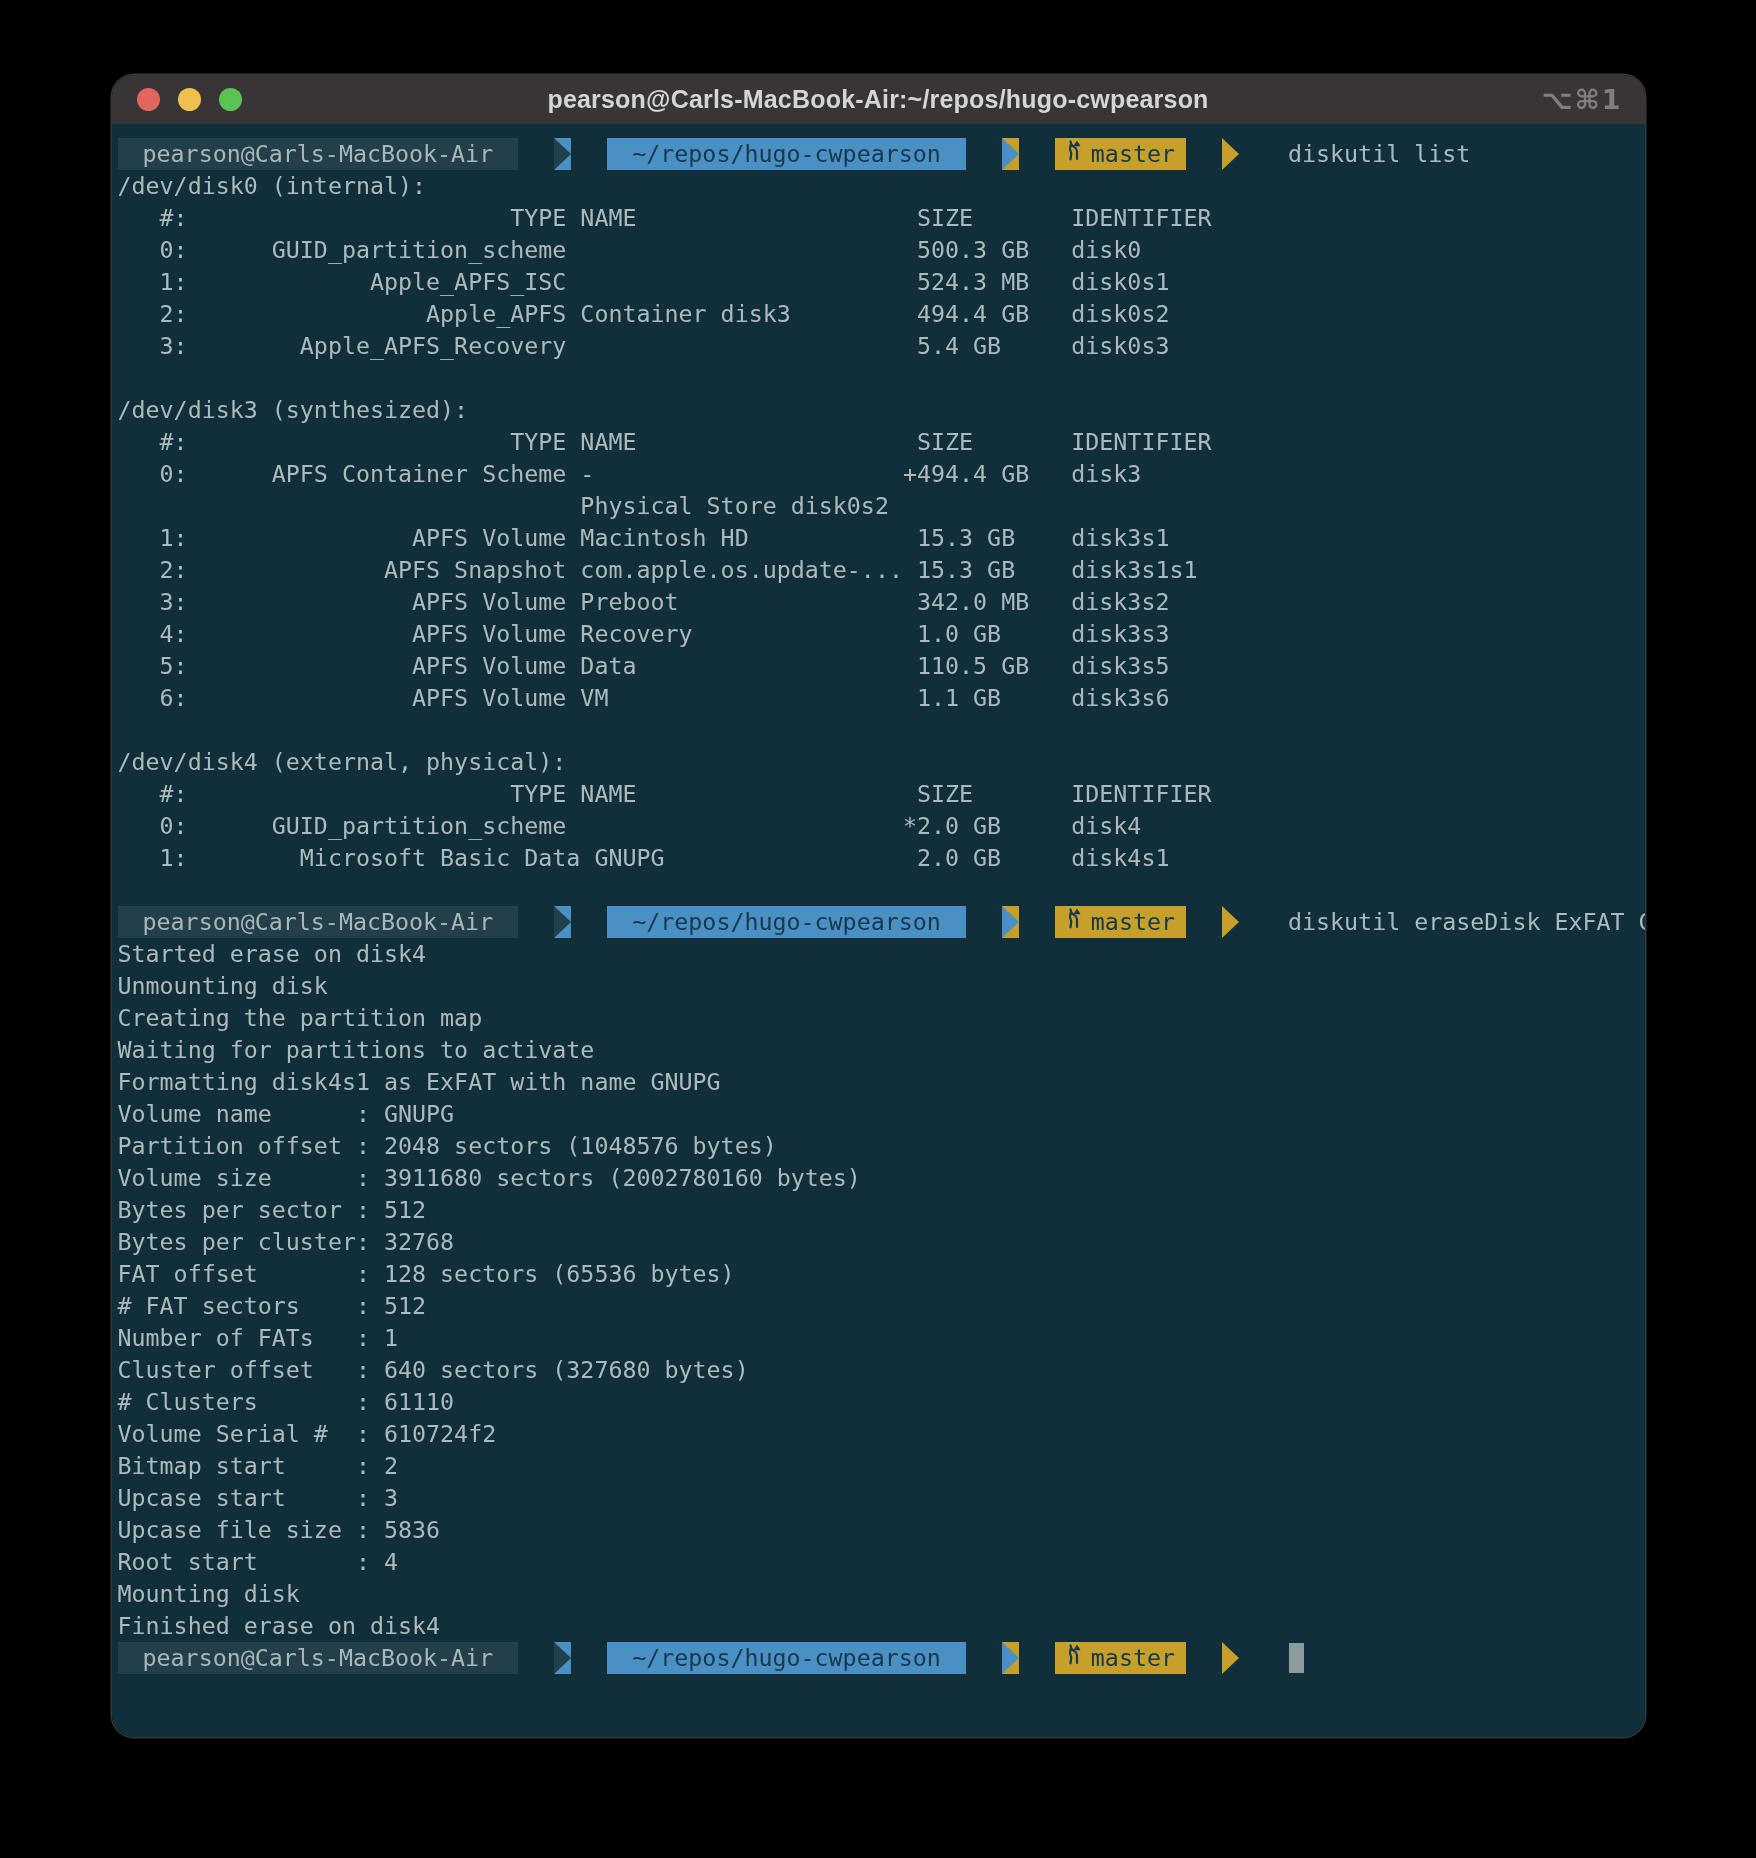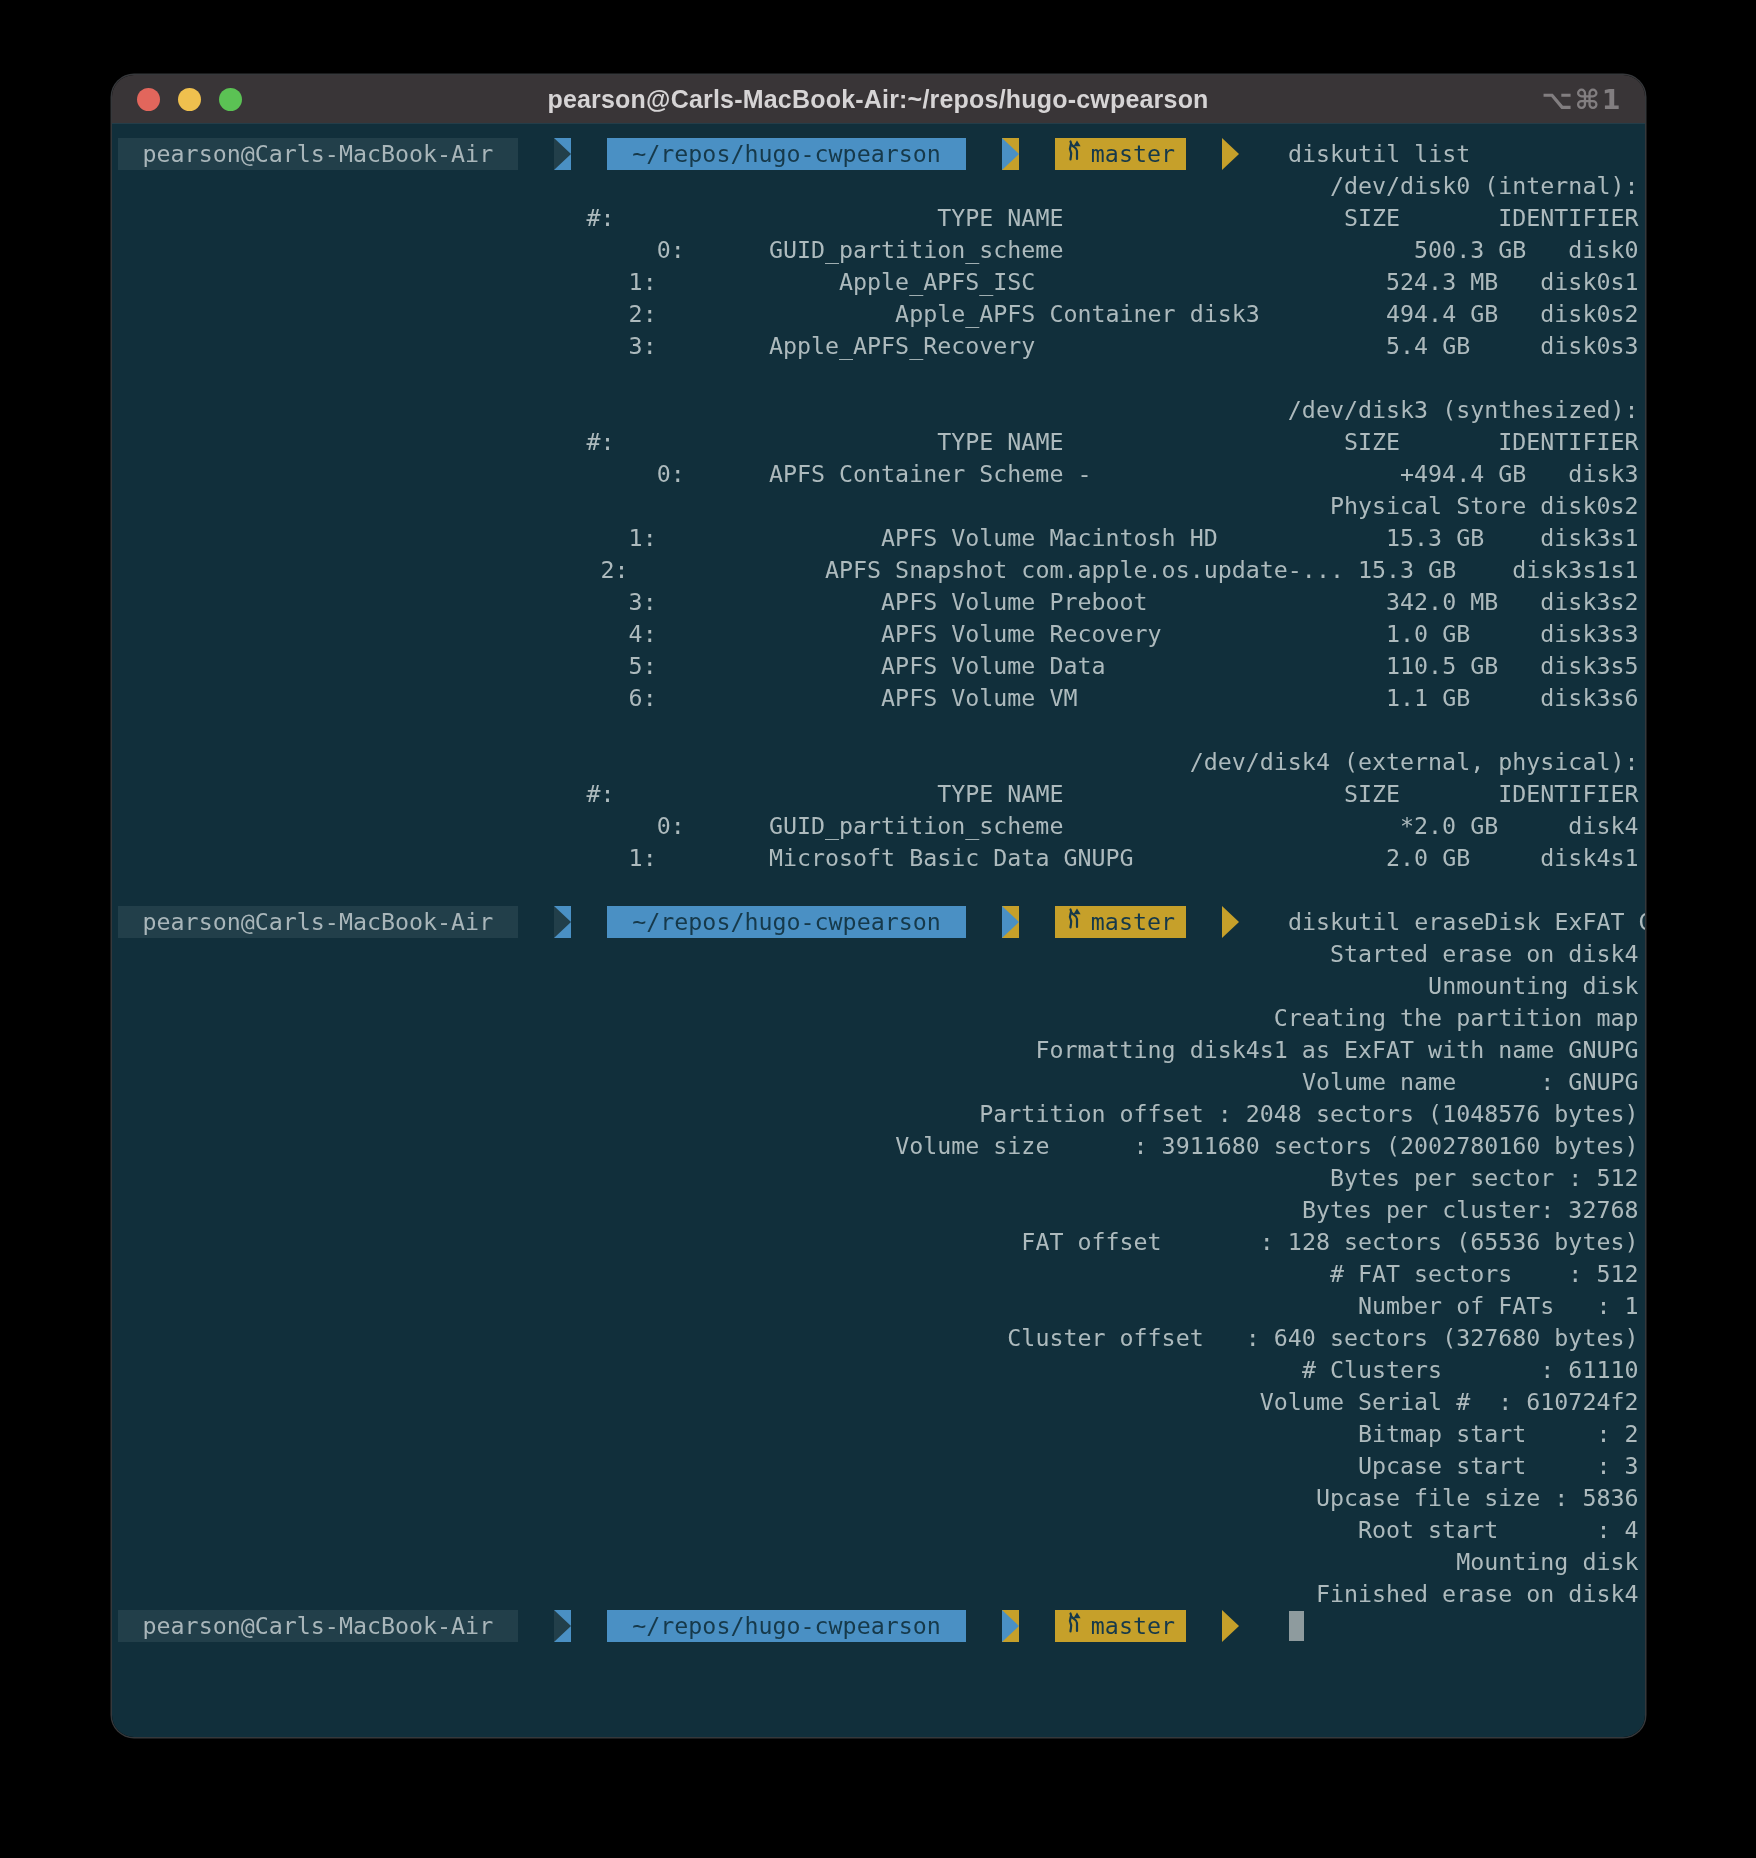--- a/index.html
+++ b/index.html
@@ -49,21 +49,21 @@
     border-top:1px solid rgba(70,90,100,.35);
     padding:14px 6px 0 6px;
     font-family:"DejaVu Sans Mono",monospace;
     font-size:23.3px;color:var(--fg);
     overflow:hidden;
   }
   .tline{
     height:32px;line-height:32px;white-space:pre;
     display:flex;align-items:center;gap:36px;
   }
-  .tline.textline{display:block;text-align:right;}
+  .tline.textline{display:block;}
   .seg{height:32px;line-height:32px;display:inline-block;padding:0 11px;}
   .seg-host{background:var(--seg-host);color:var(--seg-host-fg);}
   .seg-path{background:var(--seg-path);color:var(--seg-dark-fg);}
   .seg-branch{background:var(--seg-branch);color:var(--seg-dark-fg);display:inline-flex;align-items:flex-end;gap:9px;}
   .arrow{width:0;height:0;display:inline-block;
     border-top:16px solid transparent;border-bottom:16px solid transparent;
     border-left:17px solid transparent;}
   .cmd{padding-left:13px;color:var(--fg);}
   .cursor{display:inline-block;width:15px;height:30px;background:var(--cursor);margin-left:14px;}
   .branch-ico{display:inline-block;}
@@ -111,20 +111,21 @@
       <div class="tline textline">   1:        Microsoft Basic Data GNUPG                  2.0 GB     disk4s1</div>
       <div class="tline textline">&nbsp;</div>
       <div class="tline"><span class="seg seg-host"> pearson@Carls-MacBook-Air </span><span class="arrow" style="border-left-color: rgb(34, 63, 74); background: rgb(74, 144, 196);"></span><span class="seg seg-path"> ~/repos/hugo-cwpearson </span><span class="arrow" style="border-left-color: rgb(74, 144, 196); background: rgb(198, 160, 42);"></span><span class="seg seg-branch"><span class="branch-ico"><svg width="16" height="23" viewBox="0 0 16 23">
               <path d="M4.5 2.5 c2.3 3 -2.3 6 0 9.5 c1.8 2.6 0 5.5 0 8.5" fill="none" stroke="#16394a" stroke-width="2.2" stroke-linecap="round"></path>
               <path d="M11 20 v-8 c0 -3.5 -4.5 -4 -5.5 -6.5" fill="none" stroke="#16394a" stroke-width="2.2" stroke-linecap="round"></path>
               <path d="M7.4 7.2 L11 1.6 L14.6 7.2 Z" fill="#16394a"></path>
             </svg></span><span>master</span></span><span class="arrow" style="border-left-color: rgb(198, 160, 42);"></span><span class="cmd">diskutil eraseDisk ExFAT GNUPG /dev/disk4</span></div>
       <div class="tline textline">Started erase on disk4</div>
       <div class="tline textline">Unmounting disk</div>
       <div class="tline textline">Creating the partition map</div>
+      <div class="tline textline">Waiting for partitions to activate</div>
       <div class="tline textline">Formatting disk4s1 as ExFAT with name GNUPG</div>
       <div class="tline textline">Volume name      : GNUPG</div>
       <div class="tline textline">Partition offset : 2048 sectors (1048576 bytes)</div>
       <div class="tline textline">Volume size      : 3911680 sectors (2002780160 bytes)</div>
       <div class="tline textline">Bytes per sector : 512</div>
       <div class="tline textline">Bytes per cluster: 32768</div>
       <div class="tline textline">FAT offset       : 128 sectors (65536 bytes)</div>
       <div class="tline textline"># FAT sectors    : 512</div>
       <div class="tline textline">Number of FATs   : 1</div>
       <div class="tline textline">Cluster offset   : 640 sectors (327680 bytes)</div>

